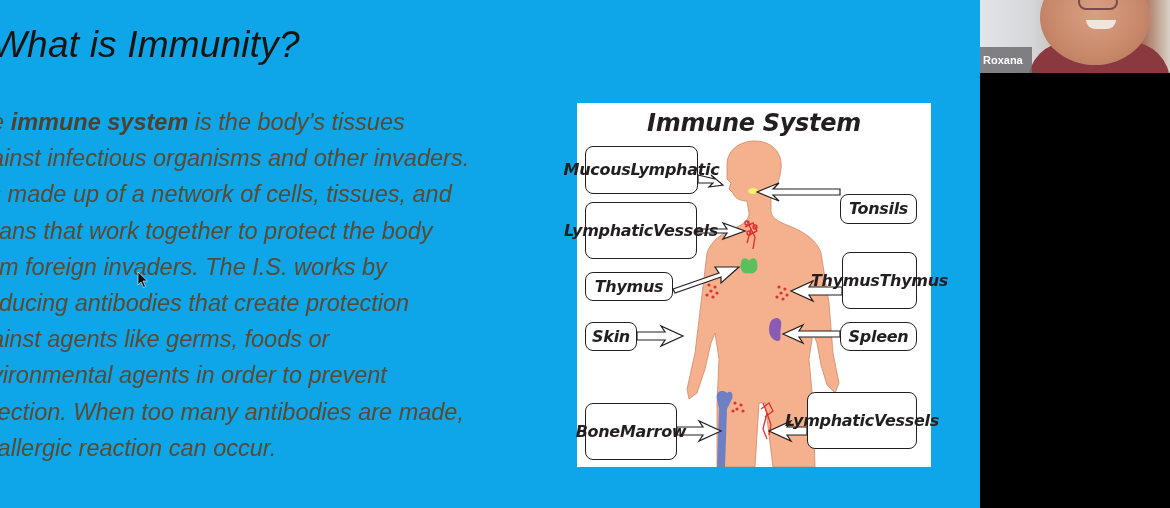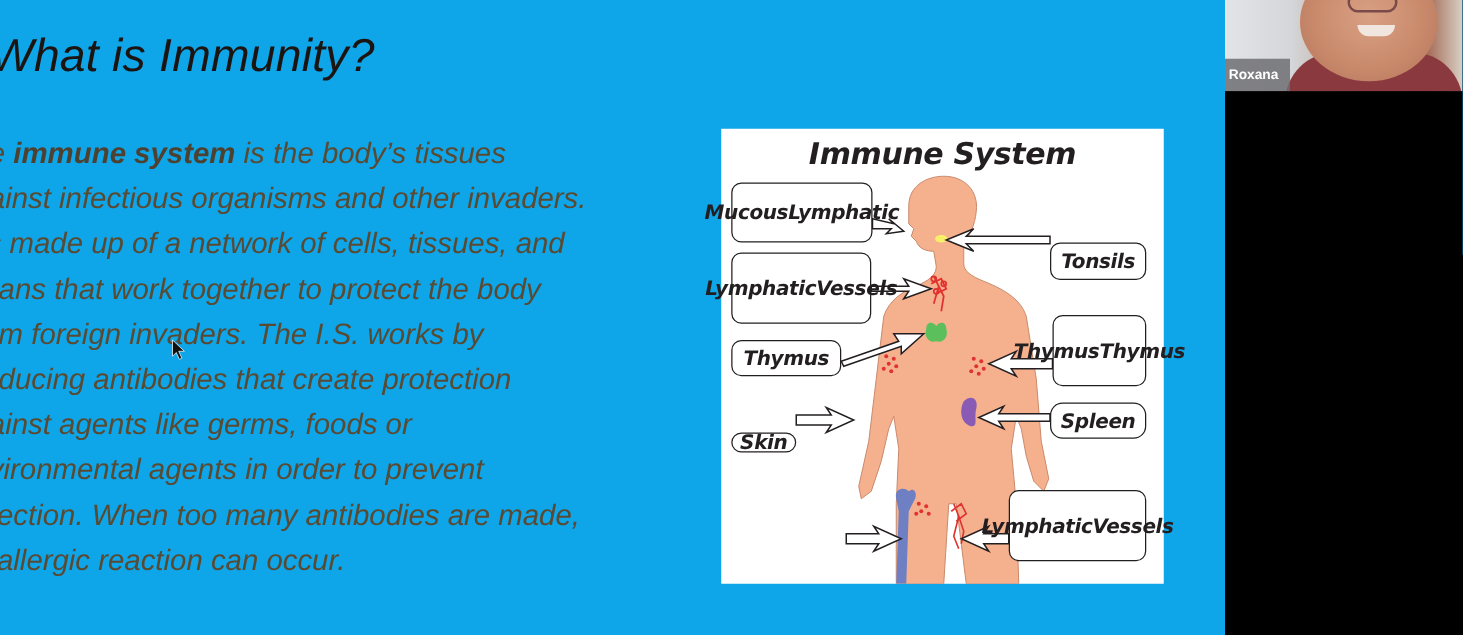--- a/index.html
+++ b/index.html
@@ -128,22 +128,26 @@
       <span>Mucous</span>
       <span>Lymphatic</span>
     </div>
     <div class="label" style="left:8px;top:99px;width:112px;height:57px;">
       <span>Lymphatic</span>
       <span>Vessels</span>
     </div>
     <div class="label" style="left:8px;top:169px;width:88px;height:29px;">
       <span>Thymus</span>
     </div>
-    <div class="label" style="left:8px;top:219px;width:52px;height:16px;margin-top:24px;">
+    <div class="label" style="left:8px;top:219px;width:52px;height:29px;">
       <span>Skin</span>
+    </div>
+    <div class="label" style="left:8px;top:300px;width:92px;height:57px;">
+      <span>Bone</span>
+      <span>Marrow</span>
     </div>
     <div class="label" style="left:263px;top:91px;width:77px;height:30px;">
       <span>Tonsils</span>
     </div>
     <div class="label" style="left:265px;top:149px;width:75px;height:57px;">
       <span>Thymus</span>
       <span>Thymus</span>
     </div>
     <div class="label" style="left:263px;top:219px;width:77px;height:29px;border-radius:10px;">
       <span>Spleen</span>

